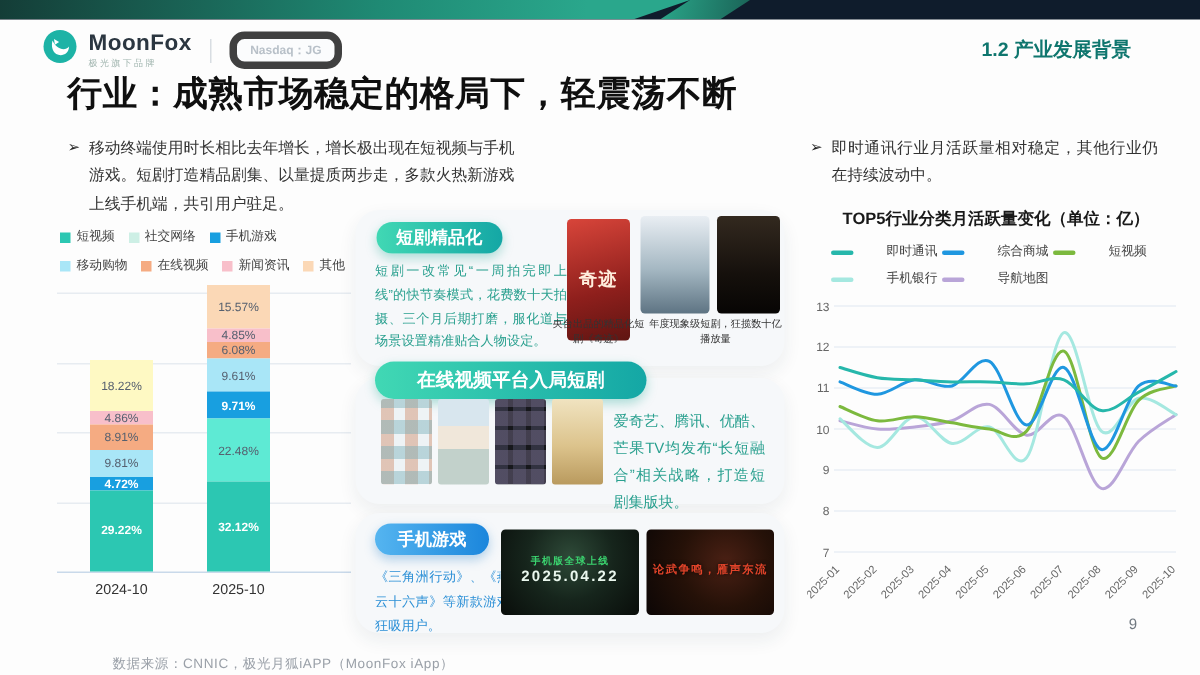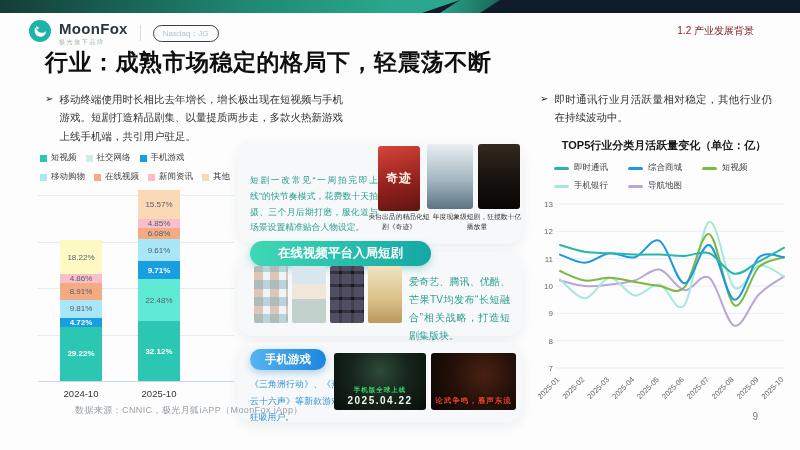--- a/index.html
+++ b/index.html
@@ -12,23 +12,23 @@
              clip-path:polygon(0 0,100% 0,calc(100% - 38px) 100%,0 100%);}
   .band-accent{position:absolute;top:0;left:440px;width:60px;height:13px;opacity:.85;
              background:linear-gradient(100deg,#2fbf9a,#1c6f5e);
              clip-path:polygon(20px 0,100% 0,calc(100% - 20px) 100%,0 100%);}
   
   .logo{position:absolute;left:28px;top:19px;display:flex;align-items:center;gap:7px;}
   .brand-col{display:flex;flex-direction:column;}
   .brand-name{font-size:15px;font-weight:800;color:#2b3640;letter-spacing:.3px;}
   .brand-tagline{font-size:6px;color:#a2b6b0;letter-spacing:1.6px;margin-top:1px;}
   .brand-divider{width:1px;height:16px;background:#d8dde2;margin:0 5px;}
-  .nasdaq-pill{font-size:8px;color:#b8c0c8;border:1px solid #404040;border-radius:10px;
-               padding:2px 9px;background:#fbfcfd;}
-  .section-label{position:absolute;right:46px;top:24px;font-size:10px;font-weight:400;color:#7f1d1d;}
+  .nasdaq-pill{font-size:8px;color:#b8c0c8;border:5px solid #404040;border-radius:10px;
+               padding:2px 9px;background:#fbfcfd;font-weight:bold;}
+  .section-label{position:absolute;right:46px;top:24px;font-size:13px;font-weight:700;color:#0f766e;}
   .page-title{position:absolute;left:45px;top:47px;font-size:23px;font-weight:800;color:#0f0f0f;letter-spacing:.5px;}
   .bullet{position:absolute;display:flex;gap:6px;font-size:10.5px;color:#333;line-height:1.75;text-align:justify;}
   .bullet .arrow{font-size:10px;color:#222;flex:0 0 auto;}
   #bullet-left{left:45px;top:90px;width:298px;}
   #bullet-right{left:540px;top:90px;width:232px;}
   
   #bar-chart{position:absolute;left:38px;top:142px;width:196px;}
   .bc-title{text-align:center;font-size:13px;font-weight:800;color:#1a1a1a;}
   .bc-legend{display:flex;flex-wrap:wrap;margin-top:10px;row-gap:7px;column-gap:9px;padding-left:2px;}
   .bc-legend-item{display:flex;align-items:center;gap:4px;font-size:8.5px;color:#444;}
@@ -50,54 +50,54 @@
   .badge.green{background:linear-gradient(90deg,#41d8b4,#14a7a5);box-shadow:0 3px 7px rgba(32,170,150,.35);}
   .badge.blue{background:linear-gradient(90deg,#55b5f0,#1b86dc);box-shadow:0 3px 7px rgba(40,130,200,.35);}
   #badge1{left:14px;top:8px;padding:3px 13px;font-size:11.5px;}
   #badge2{left:13px;top:-11px;padding:4px 28px;font-size:12.5px;}
   #badge3{left:13px;top:7px;padding:3px 15px;font-size:11.5px;}
   .card-text{position:absolute;text-align:justify;}
   #card1-text{left:13px;top:33px;width:128px;font-size:8.8px;line-height:1.8;color:#2aa08f;}
   #card2-text{left:172px;top:21px;width:101px;font-size:10px;line-height:1.8;color:#2aa08f;}
   #card3-text{left:13px;top:34px;width:90px;font-size:8.8px;line-height:1.9;color:#2b8fd6;}
   .poster{position:absolute;border-radius:3px;display:flex;align-items:center;justify-content:center;}
-  #poster1{left:141px;top:6px;width:42px;height:65px;background:linear-gradient(165deg,#d8453a,#8e1f1c 60%,#5f1512);}
+  #poster1{left:141px;top:6px;width:42px;height:81px;background:linear-gradient(165deg,#d8453a,#8e1f1c 60%,#5f1512);}
   #poster1 span{color:#ffeedd;font-size:12px;font-weight:800;letter-spacing:1px;}
   #poster2{left:190px;top:4px;width:46px;height:65px;background:linear-gradient(180deg,#e9eef3,#a4b7c2 55%,#5e7483);}
   #poster3{left:241px;top:4px;width:42px;height:65px;background:linear-gradient(180deg,#33291f,#15100c 60%,#070504);}
   .poster-caption{position:absolute;font-size:6.8px;color:#333;line-height:1.4;text-align:center;}
   #caption1{left:129px;top:72px;width:66px;}
   #caption2{left:194px;top:72px;width:92px;}
   .thumbs{position:absolute;left:17px;top:14px;display:flex;gap:4px;}
   .thumb{width:34px;height:57px;border-radius:2px;flex:0 0 auto;}
   .thumb.t1{background-color:#eef3f5;background-image:
       repeating-linear-gradient(0deg,rgba(120,175,185,.45) 0 9px,transparent 9px 17px),
       repeating-linear-gradient(90deg,rgba(210,150,120,.5) 0 9px,transparent 9px 16px);}
   .thumb.t2{background:linear-gradient(180deg,#d8e6ee 0 32%,#f0e7da 32% 58%,#c2d1cb 58% 100%);}
   .thumb.t3{background-color:#17181c;background-image:
       repeating-linear-gradient(0deg,rgba(120,110,140,.45) 0 10px,transparent 10px 13px),
       repeating-linear-gradient(90deg,rgba(90,90,120,.4) 0 9px,transparent 9px 12px);}
   .thumb.t4{background:linear-gradient(180deg,#f0e3c0,#dcc38c 55%,#b99a5e);}
-  .game{position:absolute;border-radius:3px;display:flex;flex-direction:column;justify-content:flex-end;
+  .game{position:absolute;border-radius:3px;display:flex;flex-direction:column;justify-content:center;
         align-items:center;padding-bottom:4px;box-sizing:border-box;}
   #game1{left:97px;top:11px;width:92px;height:57px;
          background:radial-gradient(circle at 50% 32%,#2e4a38 0%,#16251c 48%,#090d0a 100%);}
   #game2{left:194px;top:11px;width:85px;height:57px;
          background:radial-gradient(circle at 62% 38%,#4a2014 0%,#251108 48%,#0c0605 100%);}
   .game1-l1{color:#3bd36f;font-size:6.5px;font-weight:700;letter-spacing:1px;}
   .game1-l2{color:#eaf7ee;font-size:10px;font-weight:800;letter-spacing:1.5px;}
   .game2-l1{color:#e2442a;font-size:7.5px;font-weight:800;letter-spacing:1px;text-shadow:0 0 3px rgba(0,0,0,.8);}
   
   #line-chart{position:absolute;left:538px;top:138px;width:252px;}
   .lc-title{text-align:center;font-size:11px;font-weight:800;color:#191919;}
   .lc-legend{display:flex;flex-wrap:wrap;margin:9px 0 0 16px;}
-  .lc-item{display:flex;align-items:center;gap:5px;font-size:8.5px;color:#444;width:74px;margin-bottom:6px;}
+  .lc-item{display:flex;align-items:center;gap:22px;font-size:8.5px;color:#444;width:74px;margin-bottom:6px;}
   .lc-swatch{width:15px;height:3px;border-radius:2px;flex:0 0 auto;}
   
-  .footer-source{position:absolute;left:75px;top:404px;font-size:9px;color:#9aa0a8;letter-spacing:.4px;}
+  .footer-source{position:absolute;left:75px;top:436px;font-size:9px;color:#9aa0a8;letter-spacing:.4px;}
   .page-num{position:absolute;right:42px;top:411px;font-size:10px;color:#707880;}
 </style>
 </head>
 <body>
 
 <div class="slide">
   <div class="band-base"></div>
   <div class="band-teal"></div>
   <div class="band-accent"></div>
 
@@ -182,20 +182,21 @@
           <div class="bar-seg" style="height: 22px; background: rgb(169, 230, 247);">9.61%</div>
           <div class="bar-seg" style="height: 18.0606px; background: rgb(24, 159, 224); color: rgb(255, 255, 255); font-weight: 700;">9.71%</div>
           <div class="bar-seg" style="height: 41.8128px; background: #5eead4;">22.48%</div>
           <div class="bar-seg" style="height: 59.7432px; background: rgb(44, 199, 178); color: rgb(255, 255, 255); font-weight: 700;">32.12%</div>
         </div>
         <div class="bc-xlabel" style="left: 91px;">2025-10</div>
       </div>
   </div>
 
   <div class="card" id="card1">
+    <div class="badge green" id="badge1">短剧精品化</div>
     <div class="card-text" id="card1-text">短剧一改常见“一周拍完即上线”的快节奏模式，花费数十天拍摄、三个月后期打磨，服化道与场景设置精准贴合人物设定。</div>
     <div class="poster" id="poster1">
       <span>奇迹</span>
     </div>
     <div class="poster" id="poster2"></div>
     <div class="poster" id="poster3"></div>
     <div class="poster-caption" id="caption1">央台出品的精品化短剧《奇迹》</div>
     <div class="poster-caption" id="caption2">年度现象级短剧，狂揽数十亿播放量</div>
   </div>
 

